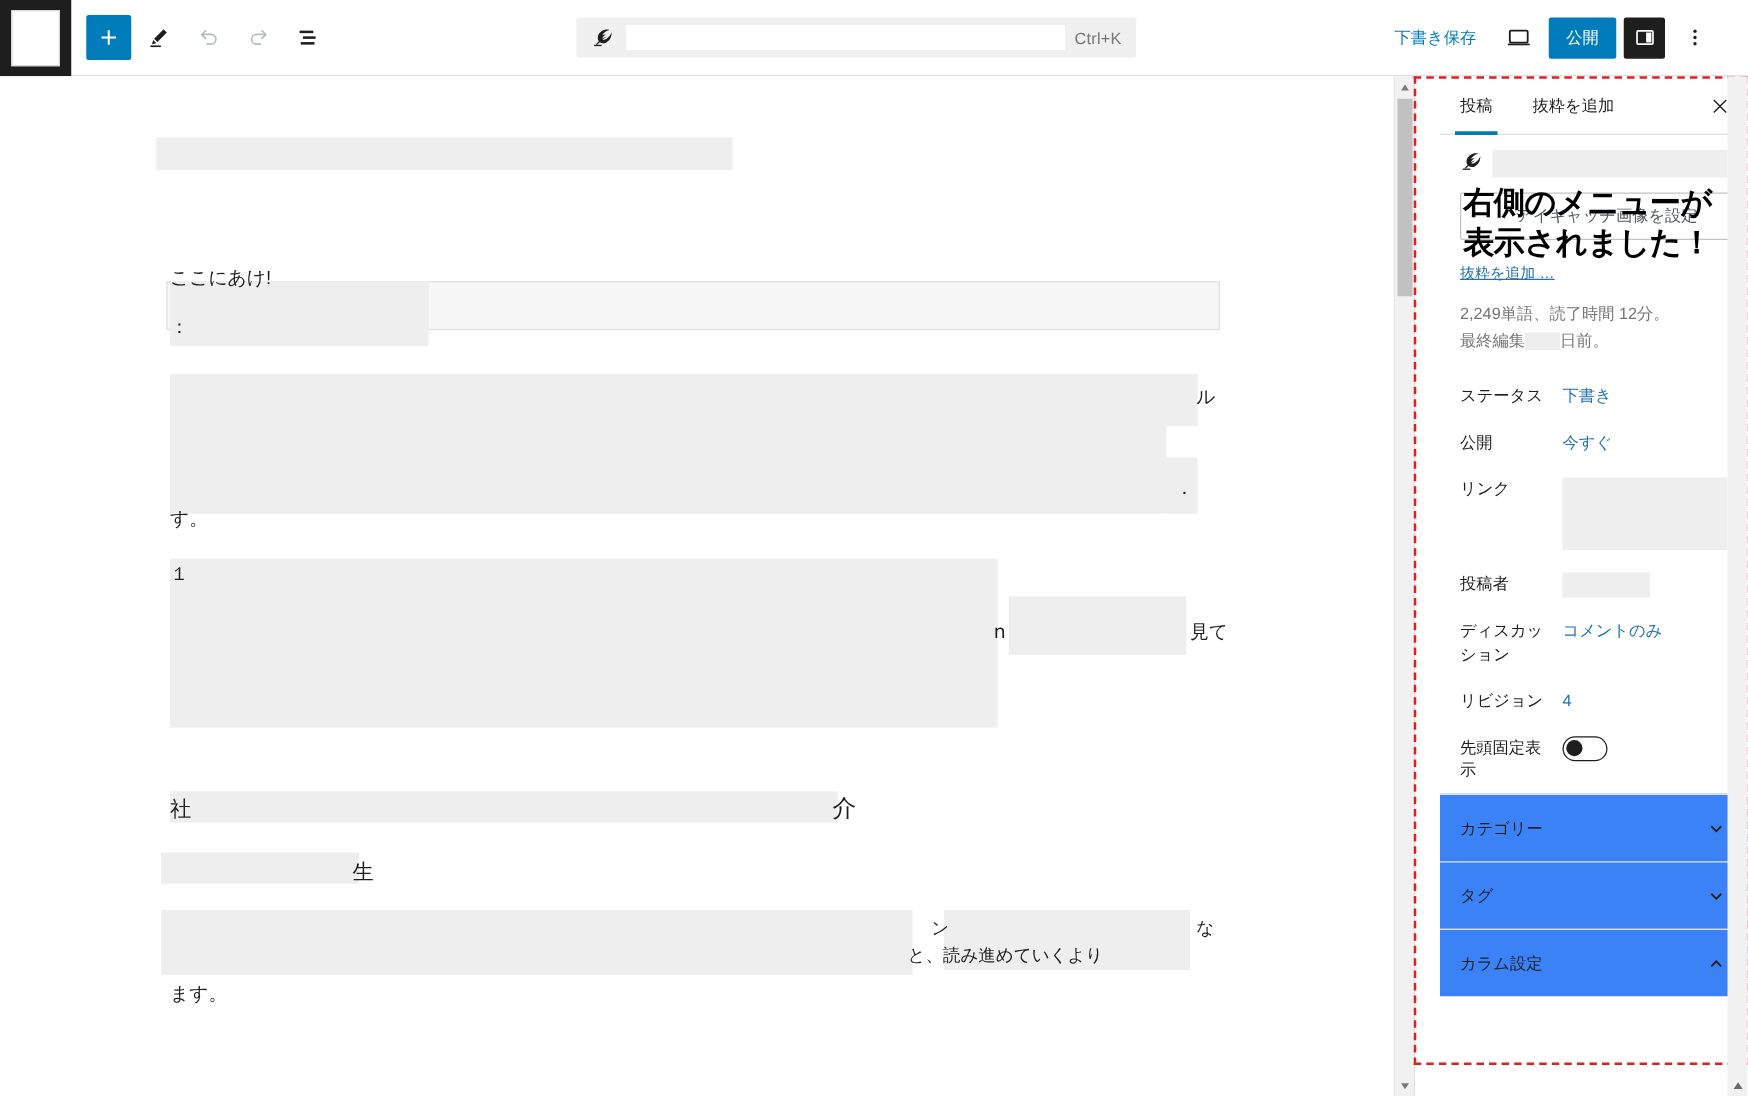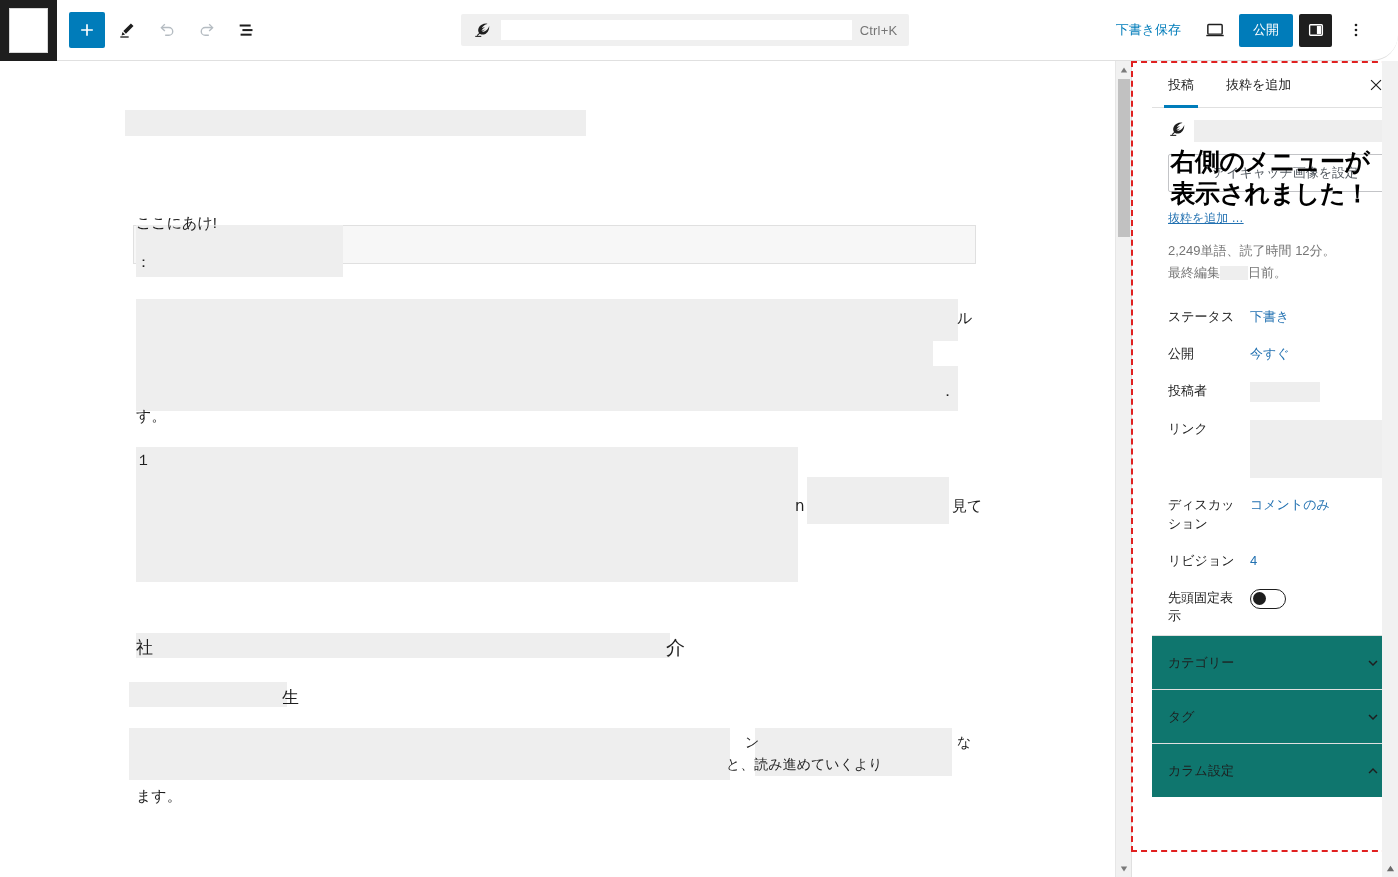--- a/index.html
+++ b/index.html
@@ -13,21 +13,21 @@
     color: #1e1e1e;
   }
   .app { position: relative; width: 1398px; height: 877px; }
 
   
   .toolbar {
     position: absolute; top: 0; left: 0;
     width: 1398px; height: 61px;
     background: #ffffff;
     border-bottom: 1px solid #e0e0e0;
-    display: flex; align-items: center; border-radius: 26px;
+    display: flex; align-items: center;
   }
   .wp-logo {
     width: 57px; height: 61px;
     background: #1e1e1e;
     display: flex; align-items: center; justify-content: center;
     flex: 0 0 auto;
   }
   .wp-logo-inner {
     width: 39px; height: 45px;
     background: #ffffff;
@@ -204,21 +204,21 @@
   .toggle-knob {
     position: absolute; left: 2px; top: 2px;
     width: 13px; height: 13px; border-radius: 50%;
     background: #1e1e1e;
   }
 
   .accordion {
     border-top: 1px solid #e0e0e0;
     height: 54px; padding: 0 16px;
     display: flex; align-items: center; justify-content: space-between;
-    cursor: pointer; background: #0f766e;
+    cursor: pointer; background: #3b82f6;
   }
   .accordion-label { font-size: 13px; color: #1e1e1e; }
 
   
   .redbox {
     position: absolute; left: 1131px; top: 61px;
     width: 267px; height: 791px;
     border: 2px dashed #e02020;
     pointer-events: none;
     z-index: 5;
@@ -419,26 +419,26 @@
       <div class="rows" id="setting-rows">
           <div class="srow">
             <div class="srow-label">ステータス</div>
             <button class="srow-value">下書き</button>
           </div>
           <div class="srow">
             <div class="srow-label">公開</div>
             <button class="srow-value">今すぐ</button>
           </div>
           <div class="srow">
+            <div class="srow-label">リンク</div>
+            <span class="value-redact vr-link"></span>
+          </div>
+          <div class="srow">
             <div class="srow-label">投稿者</div>
             <span class="value-redact vr-author"></span>
-          </div>
-          <div class="srow">
-            <div class="srow-label">リンク</div>
-            <span class="value-redact vr-link"></span>
           </div>
           <div class="srow">
             <div class="srow-label">ディスカッション</div>
             <button class="srow-value">コメントのみ</button>
           </div>
           <div class="srow">
             <div class="srow-label">リビジョン</div>
             <button class="srow-value">4</button>
           </div>
           <div class="srow">

